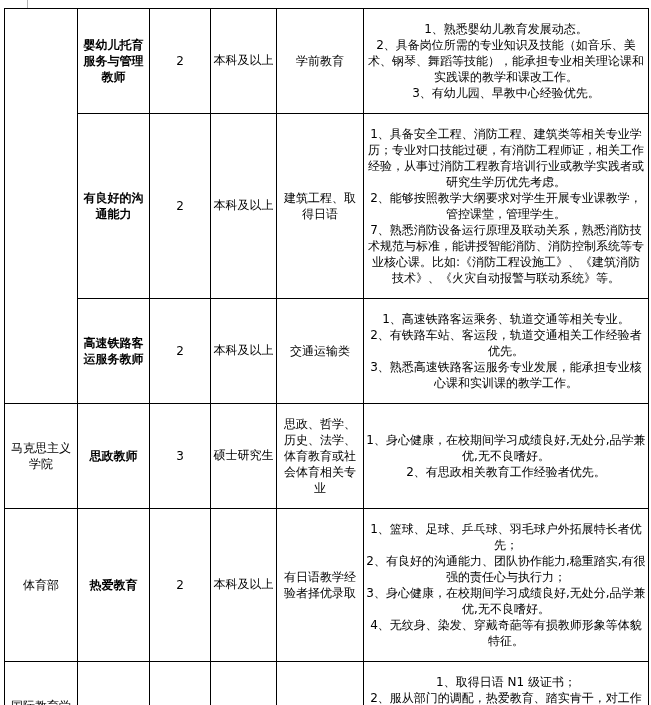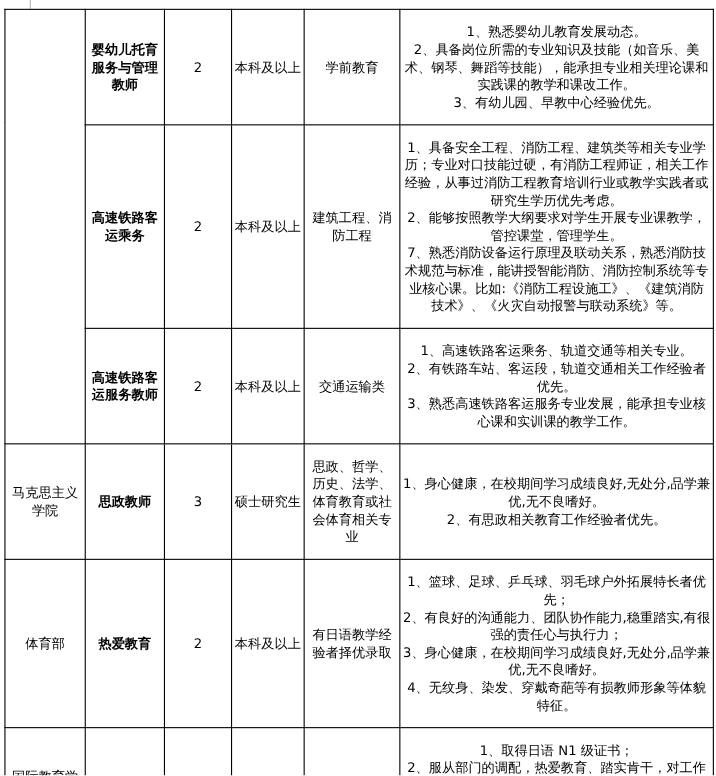--- a/index.html
+++ b/index.html
@@ -35,21 +35,21 @@
     text-align: center;
     font-size: 12px;
     line-height: 16px;
     padding: 12px 2px;
     word-break: break-all;
     overflow: hidden;
   }
   td.col-dept  { padding: 1px 3px; margin-top: 15px; }
   td.col-pos   { padding: 1px 2px; font-weight: bold; }
   td.col-count { }
-  td.col-edu   { padding: 1px 5px; }
+  td.col-edu   { padding: 1px 5px; font-family: Liberation Mono, monospace; }
   td.col-major { padding: 1px 3px; margin-top: 24px; }
   td.col-req {
     text-align: left;
     font-size: 11.2px;
     line-height: 16px;
     padding: 2px 2px 2px 4px;
     white-space: pre-wrap;
   }
   tr.row-1 { height: 95px;  }
   tr.row-2 { height: 178px; }
@@ -78,24 +78,24 @@
         <td class="col-dept" rowspan="3"></td>
         <td class="col-pos">婴幼儿托育服务与管理教师</td>
         <td class="col-count">2</td>
         <td class="col-edu">本科及以上</td>
         <td class="col-major">学前教育</td>
         <td class="col-req">1、熟悉婴幼儿教育发展动态。
 2、具备岗位所需的专业知识及技能（如音乐、美术、钢琴、舞蹈等技能），能承担专业相关理论课和实践课的教学和课改工作。
 3、有幼儿园、早教中心经验优先。</td>
       </tr>
       <tr class="row-2">
-        <td class="col-pos">高速铁路客运乘务</td>
+        <td class="col-pos">有良好的沟通能力</td>
         <td class="col-count">2</td>
         <td class="col-edu">本科及以上</td>
-        <td class="col-major">建筑工程、消防工程</td>
+        <td class="col-major">建筑工程、取得日语</td>
         <td class="col-req">1、具备安全工程、消防工程、建筑类等相关专业学历；专业对口技能过硬，有消防工程师证，相关工作经验，从事过消防工程教育培训行业或教学实践者或研究生学历优先考虑。
 2、能够按照教学大纲要求对学生开展专业课教学，管控课堂，管理学生。
 7、熟悉消防设备运行原理及联动关系，熟悉消防技术规范与标准，能讲授智能消防、消防控制系统等专业核心课。比如:《消防工程设施工》、《建筑消防技术》、《火灾自动报警与联动系统》等。</td>
       </tr>
       <tr class="row-3">
         <td class="col-pos">高速铁路客运服务教师</td>
         <td class="col-count">2</td>
         <td class="col-edu">本科及以上</td>
         <td class="col-major">交通运输类</td>
         <td class="col-req">1、高速铁路客运乘务、轨道交通等相关专业。

